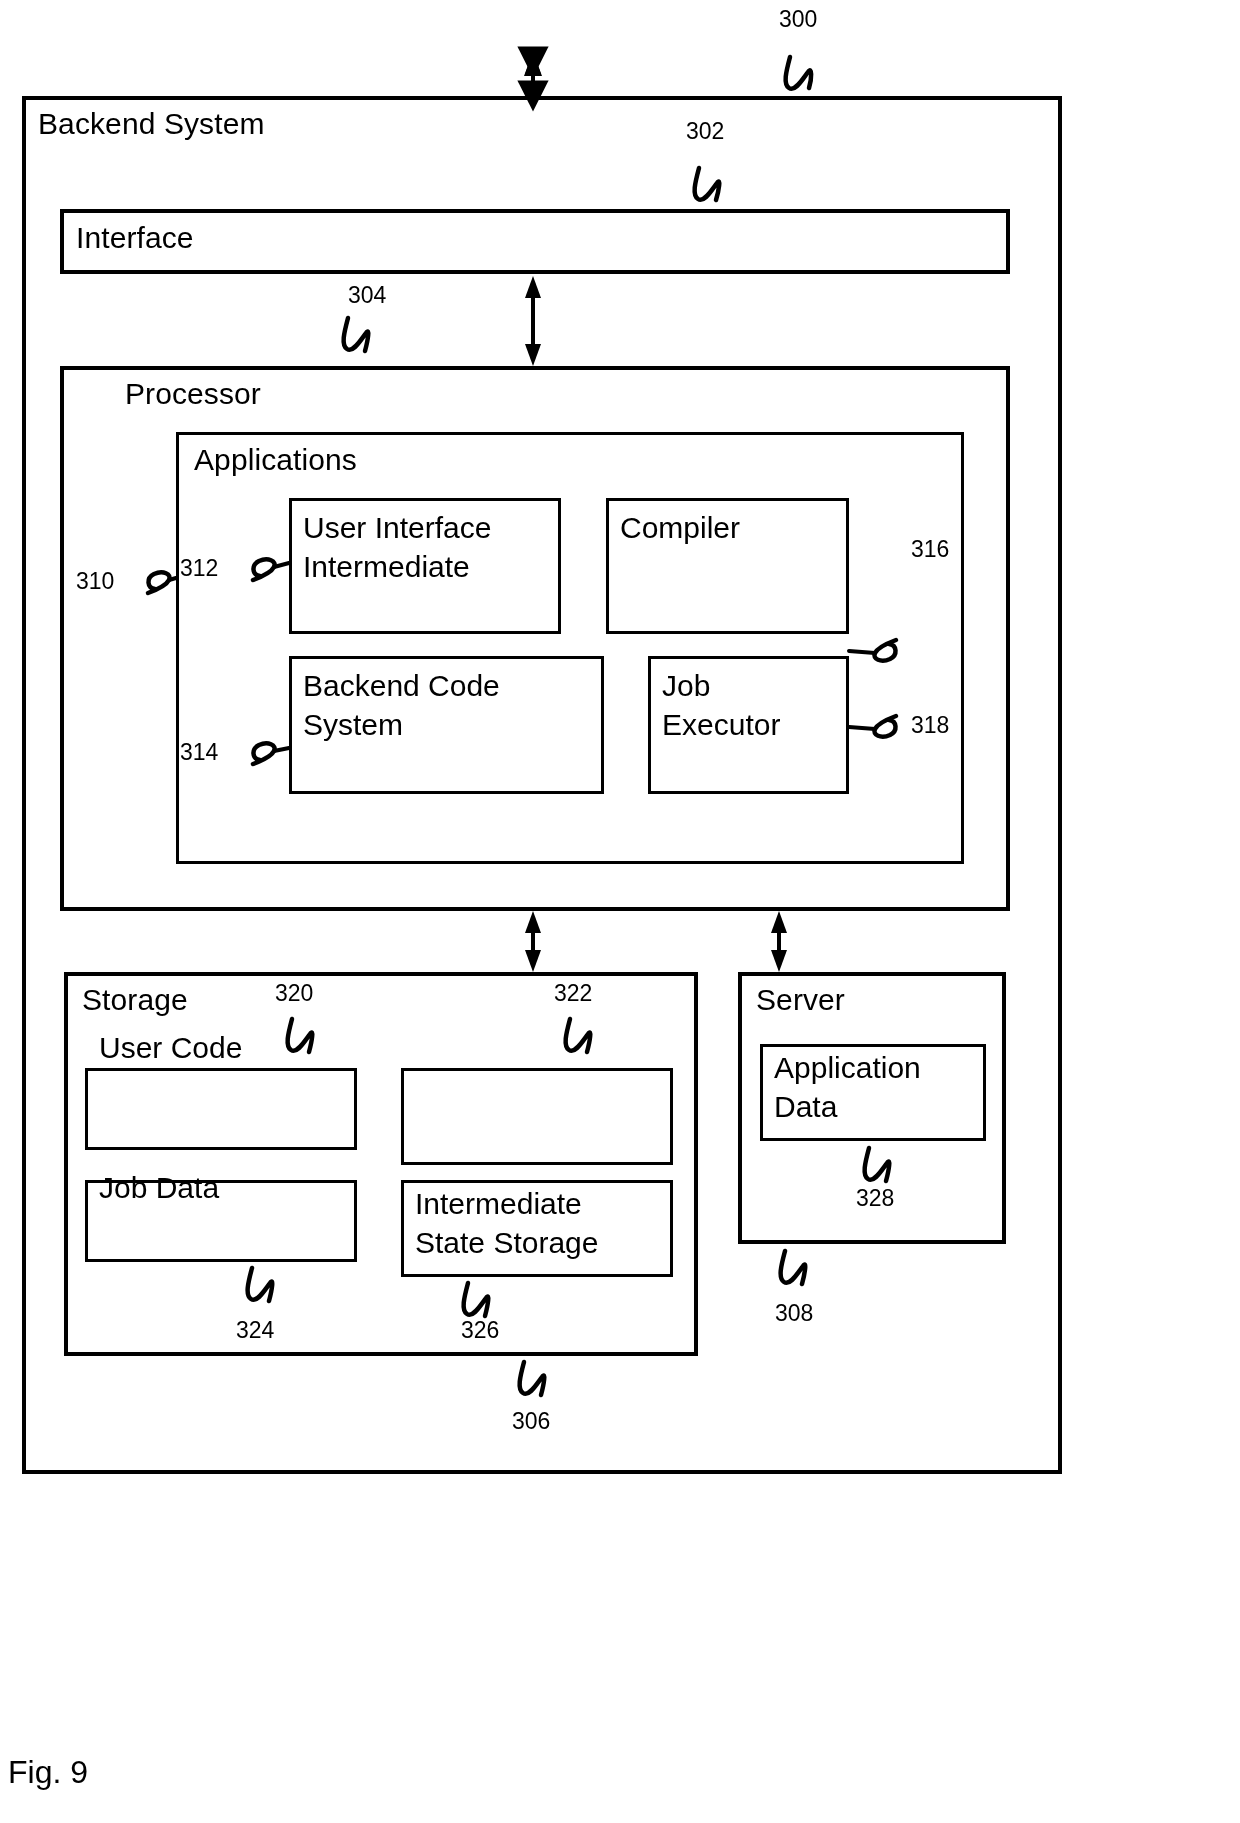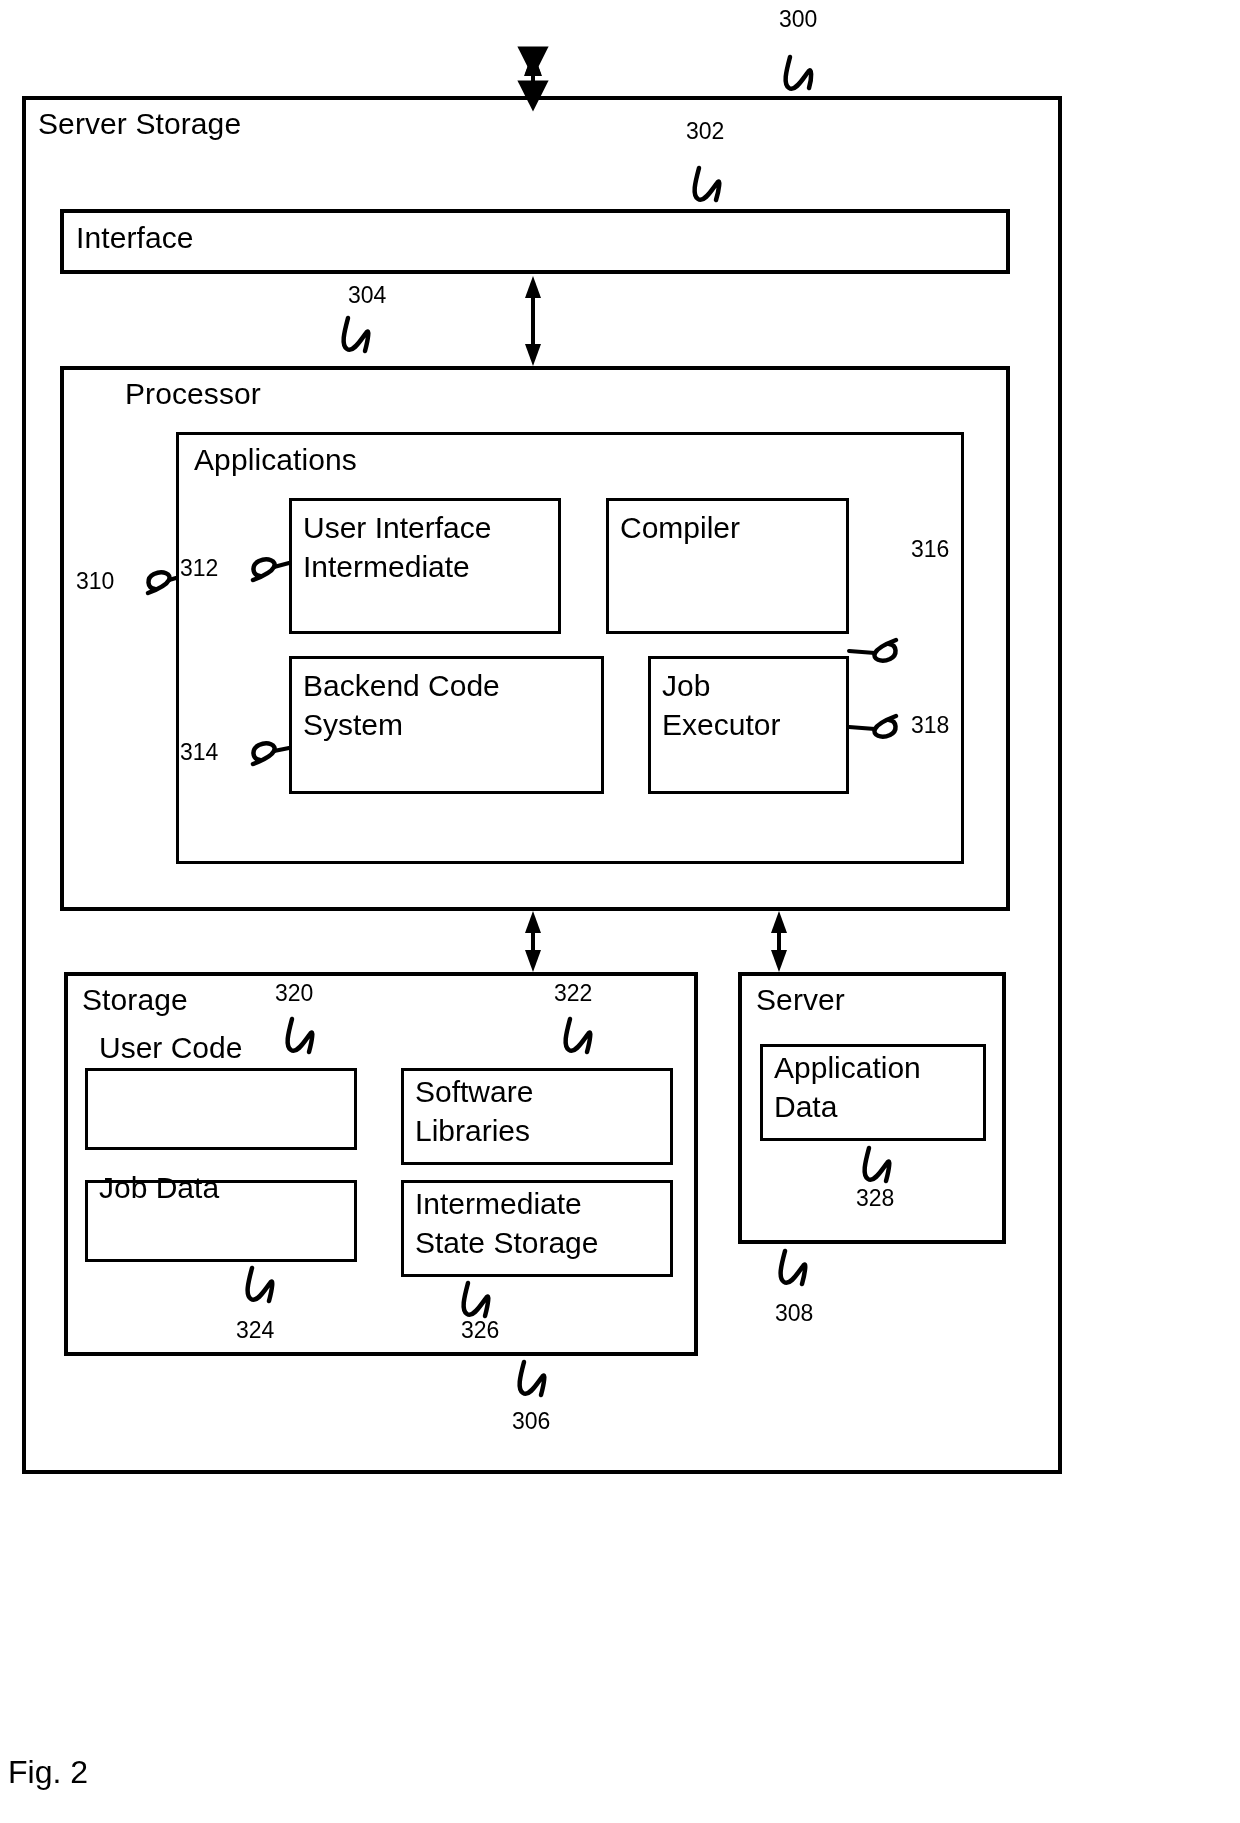--- a/index.html
+++ b/index.html
@@ -68,21 +68,21 @@
     pointer-events: none;
   }
 </style>
 </head>
 <body>
 
 <div class="stage">
 
   <div class="box" style="left:22px; top:96px; width:1040px; height:1378px;">
   </div>
-  <div class="box-label" style="left:38px; top:106px;">Server Storage</div>
+  <div class="box-label" style="left:38px; top:106px;">Backend System</div>
 
   <div class="box" style="left:60px; top:209px; width:950px; height:65px;"></div>
   <div class="box-label" style="left:76px; top:220px;">Interface</div>
 
   <div class="box" style="left:60px; top:366px; width:950px; height:545px;"></div>
   <div class="box-label" style="left:78px; top:376px;margin-left:47px;">Processor</div>
 
   <div class="box thin" style="left:176px; top:432px; width:788px; height:432px;"></div>
   <div class="box-label" style="left:194px; top:442px;text-align:right;">Applications</div>
 
@@ -101,22 +101,20 @@
   <div class="inner-label" style="left:662px; top:666px;">Job
 Executor</div>
 
   <div class="box" style="left:64px; top:972px; width:634px; height:384px;"></div>
   <div class="box-label" style="left:82px; top:982px;">Storage</div>
 
   <div class="box thin" style="left:85px; top:1068px; width:272px; height:82px;"></div>
   <div class="inner-label" style="left:99px; top:1028px;">User Code</div>
 
   <div class="box thin" style="left:401px; top:1068px; width:272px; height:97px;"></div>
-  <div class="inner-label" style="left:415px; top:1072px;">Software
-Libraries</div>
 
   <div class="box thin" style="left:85px; top:1180px; width:272px; height:82px;"></div>
   <div class="inner-label" style="left:99px; top:1168px;">Job Data</div>
 
   <div class="box thin" style="left:401px; top:1180px; width:272px; height:97px;"></div>
   <div class="inner-label" style="left:415px; top:1184px;">Intermediate
 State Storage</div>
 
   <div class="box" style="left:738px; top:972px; width:268px; height:272px;"></div>
   <div class="box-label" style="left:756px; top:982px;">Server</div>
@@ -213,15 +211,15 @@
   <div class="ref" style="left:180px; top:741px;">314</div>
   <div class="ref" style="left:911px; top:714px;">318</div>
   <div class="ref" style="left:275px; top:982px;">320</div>
   <div class="ref" style="left:554px; top:982px;">322</div>
   <div class="ref" style="left:236px; top:1319px;">324</div>
   <div class="ref" style="left:461px; top:1319px;">326</div>
   <div class="ref" style="left:512px; top:1410px;">306</div>
   <div class="ref" style="left:856px; top:1187px;">328</div>
   <div class="ref" style="left:775px; top:1302px;">308</div>
 
-  <div class="figcap" style="left:8px; top:1756px;">Fig. 2</div>
+  <div class="figcap" style="left:8px; top:1756px;">Fig. 9</div>
 
 </div>
 
 </body></html>

